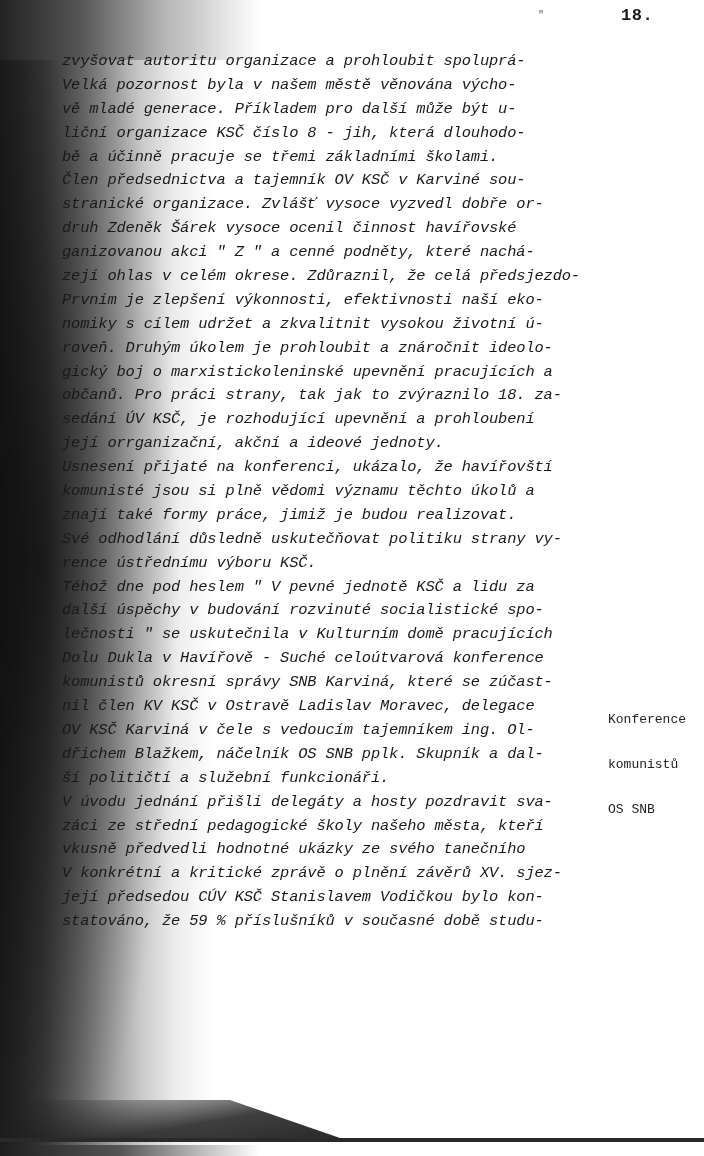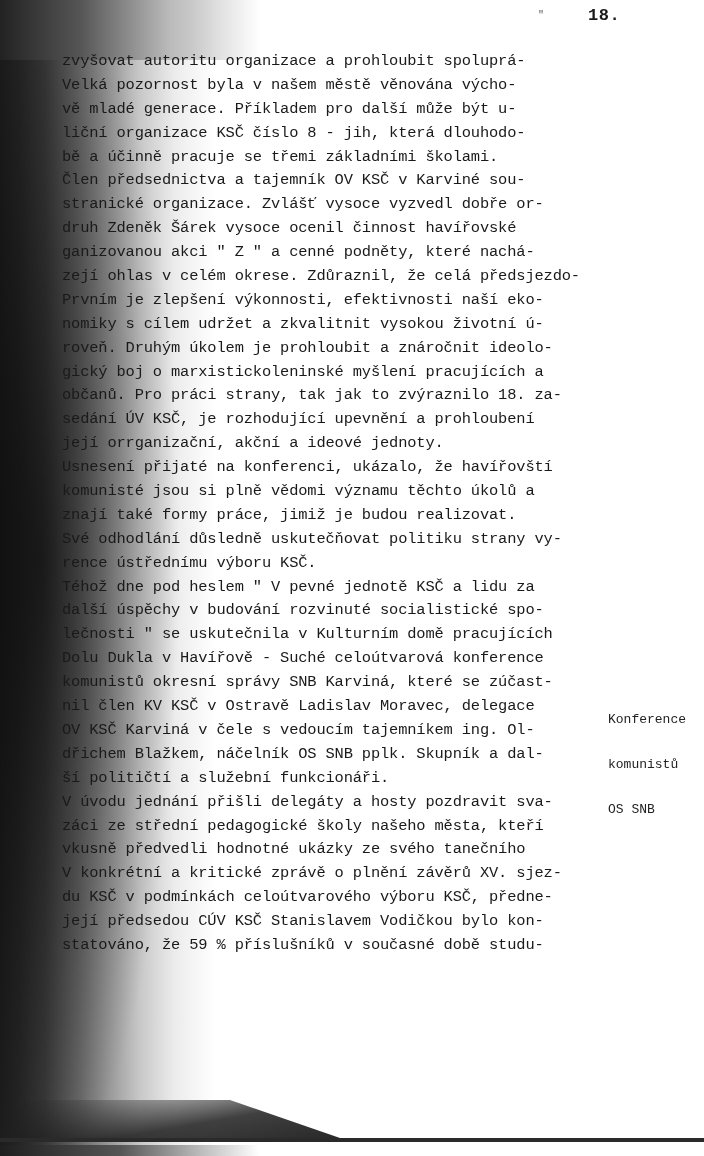--- a/index.html
+++ b/index.html
@@ -30,28 +30,28 @@
     .bottom-band-lower {
       position: absolute; left: 0; top: 1145px; width: 704px; height: 11px;
       background: linear-gradient(90deg, #1e1e1e 0, #555 120px, #bbb 200px, #ffffff 260px);
     }
     .bottom-fold {
       position: absolute; left: 0; top: 1100px; width: 340px; height: 38px;
       background: linear-gradient(170deg, rgba(30,30,30,0.0) 0%, rgba(30,30,30,0.85) 60%, rgba(30,30,30,0.95) 100%);
       clip-path: polygon(0 0, 230px 0, 340px 100%, 0 100%);
     }
     .page-number {
-      position: absolute; left: 588px; top: 6px;
+      position: absolute; left: 621px; top: 6px;
       font-size: 17px; font-weight: bold; letter-spacing: 0.5px;
     }
     .speck {
       position: absolute; left: 538px; top: 10px; font-size: 10px; color: #555;
     }
     .body-text {
-      position: absolute; left: 62px; top: 50px; width: 560px;
+      position: absolute; left: 62px; top: 50px; width: 560px; font-style: italic;
     }
     .line {
       height: 23.9px; line-height: 23.9px;
       font-size: 15.4px; white-space: pre; letter-spacing: -0.15px;
     }
     .margin-note {
       position: absolute; left: 608px; top: 682px; width: 100px;
       font-size: 13px; line-height: 15px; color: #222; white-space: pre;
     }
   </style>
@@ -71,21 +71,21 @@
   <div class="line">liční organizace KSČ číslo 8 - jih, která dlouhodo-</div>
   <div class="line">bě a účinně pracuje se třemi základními školami.</div>
   <div class="line">Člen předsednictva a tajemník OV KSČ v Karviné sou-</div>
   <div class="line">stranické organizace. Zvlášť vysoce vyzvedl dobře or-</div>
   <div class="line">druh Zdeněk Šárek vysoce ocenil činnost havířovské</div>
   <div class="line">ganizovanou akci " Z " a cenné podněty, které nachá-</div>
   <div class="line">zejí ohlas v celém okrese. Zdůraznil, že celá předsjezdo-</div>
   <div class="line">Prvním je zlepšení výkonnosti, efektivnosti naší eko-</div>
   <div class="line">nomiky s cílem udržet a zkvalitnit vysokou životní ú-</div>
   <div class="line">roveň. Druhým úkolem je prohloubit a znáročnit ideolo-</div>
-  <div class="line">gický boj o marxistickoleninské myšlení pracujících a</div>
+  <div class="line">gický boj o marxistickoleninské upevnění pracujících a</div>
   <div class="line">občanů. Pro práci strany, tak jak to zvýraznilo 18. za-</div>
   <div class="line">sedání ÚV KSČ, je rozhodující upevnění a prohloubení</div>
   <div class="line">její orrganizační, akční a ideové jednoty.</div>
   <div class="line">Usnesení přijaté na konferenci, ukázalo, že havířovští</div>
   <div class="line">komunisté jsou si plně vědomi významu těchto úkolů a</div>
   <div class="line">znají také formy práce, jimiž je budou realizovat.</div>
   <div class="line">Své odhodlání důsledně uskutečňovat politiku strany vy-</div>
   <div class="line">rence ústřednímu výboru KSČ.</div>
   <div class="line">Téhož dne pod heslem " V pevné jednotě KSČ a lidu za</div>
   <div class="line">další úspěchy v budování rozvinuté socialistické spo-</div>
@@ -93,21 +93,20 @@
   <div class="line">Dolu Dukla v Havířově - Suché celoútvarová konference</div>
   <div class="line">komunistů okresní správy SNB Karviná, které se zúčast-</div>
   <div class="line">nil člen KV KSČ v Ostravě Ladislav Moravec, delegace</div>
   <div class="line">OV KSČ Karviná v čele s vedoucím tajemníkem ing. Ol-</div>
   <div class="line">dřichem Blažkem, náčelník OS SNB pplk. Skupník a dal-</div>
   <div class="line">ší političtí a služební funkcionáři.</div>
   <div class="line">V úvodu jednání přišli delegáty a hosty pozdravit sva-</div>
   <div class="line">záci ze střední pedagogické školy našeho města, kteří</div>
   <div class="line">vkusně předvedli hodnotné ukázky ze svého tanečního</div>
   <div class="line">V konkrétní a kritické zprávě o plnění závěrů XV. sjez-</div>
-  <div class="line">du KSČ v podmínkách celoútvarového výboru KSČ, předne-</div>
   <div class="line">její předsedou CÚV KSČ Stanislavem Vodičkou bylo kon-</div>
   <div class="line">statováno, že 59 % příslušníků v současné době studu-</div>
 </div>
 
 <div class="margin-note">
   <div>Konference</div>
   <div>komunistů</div>
   <div>OS SNB</div>
 </div>
 

